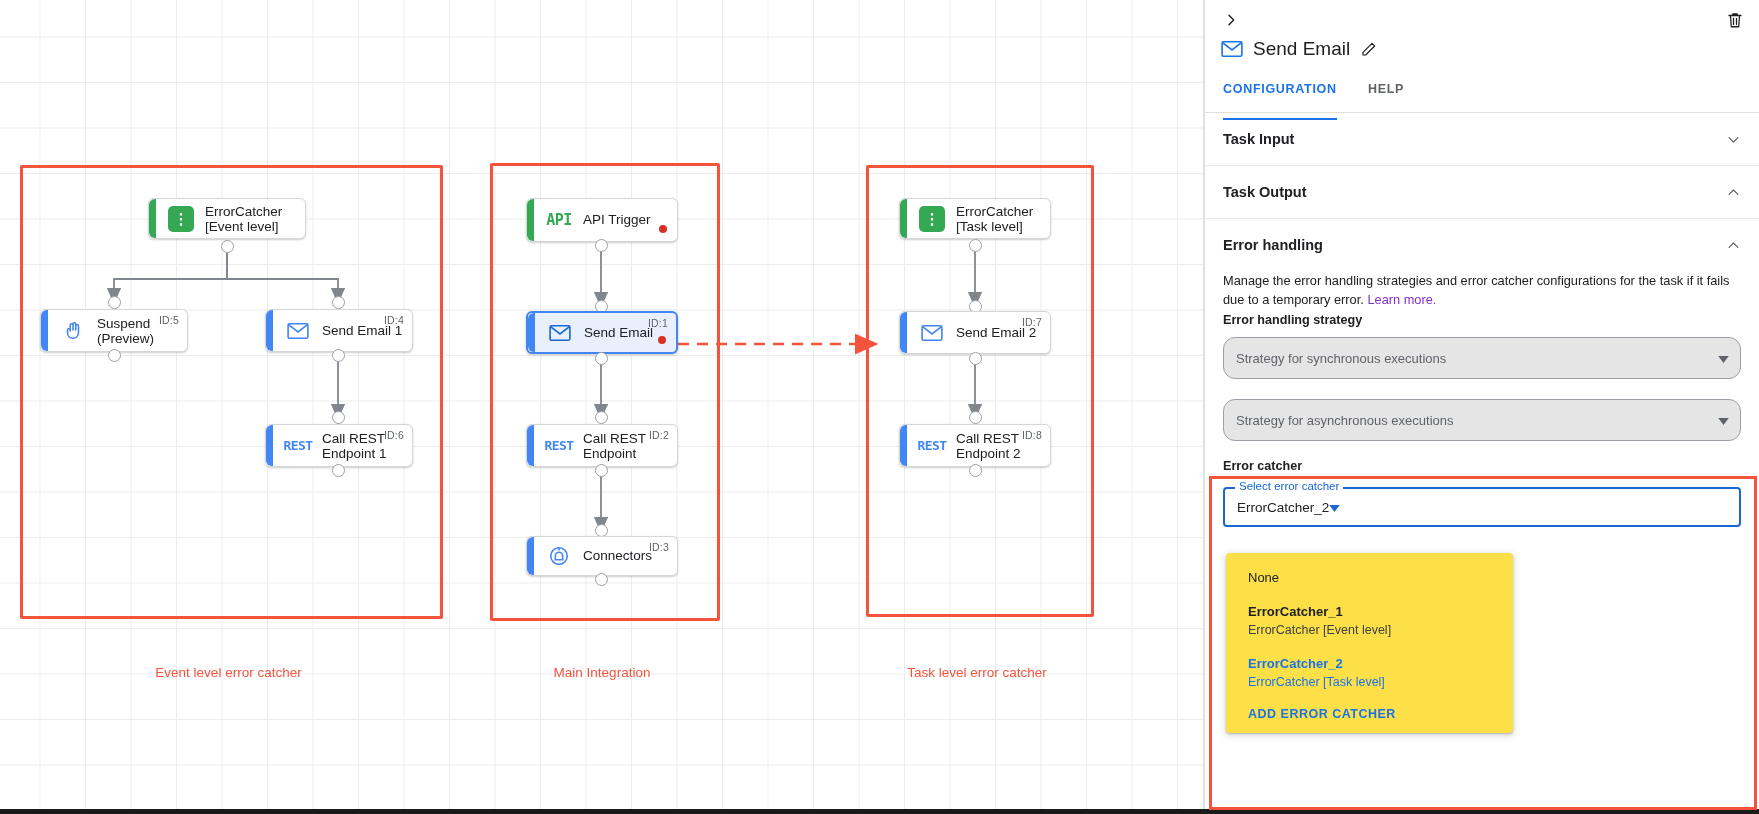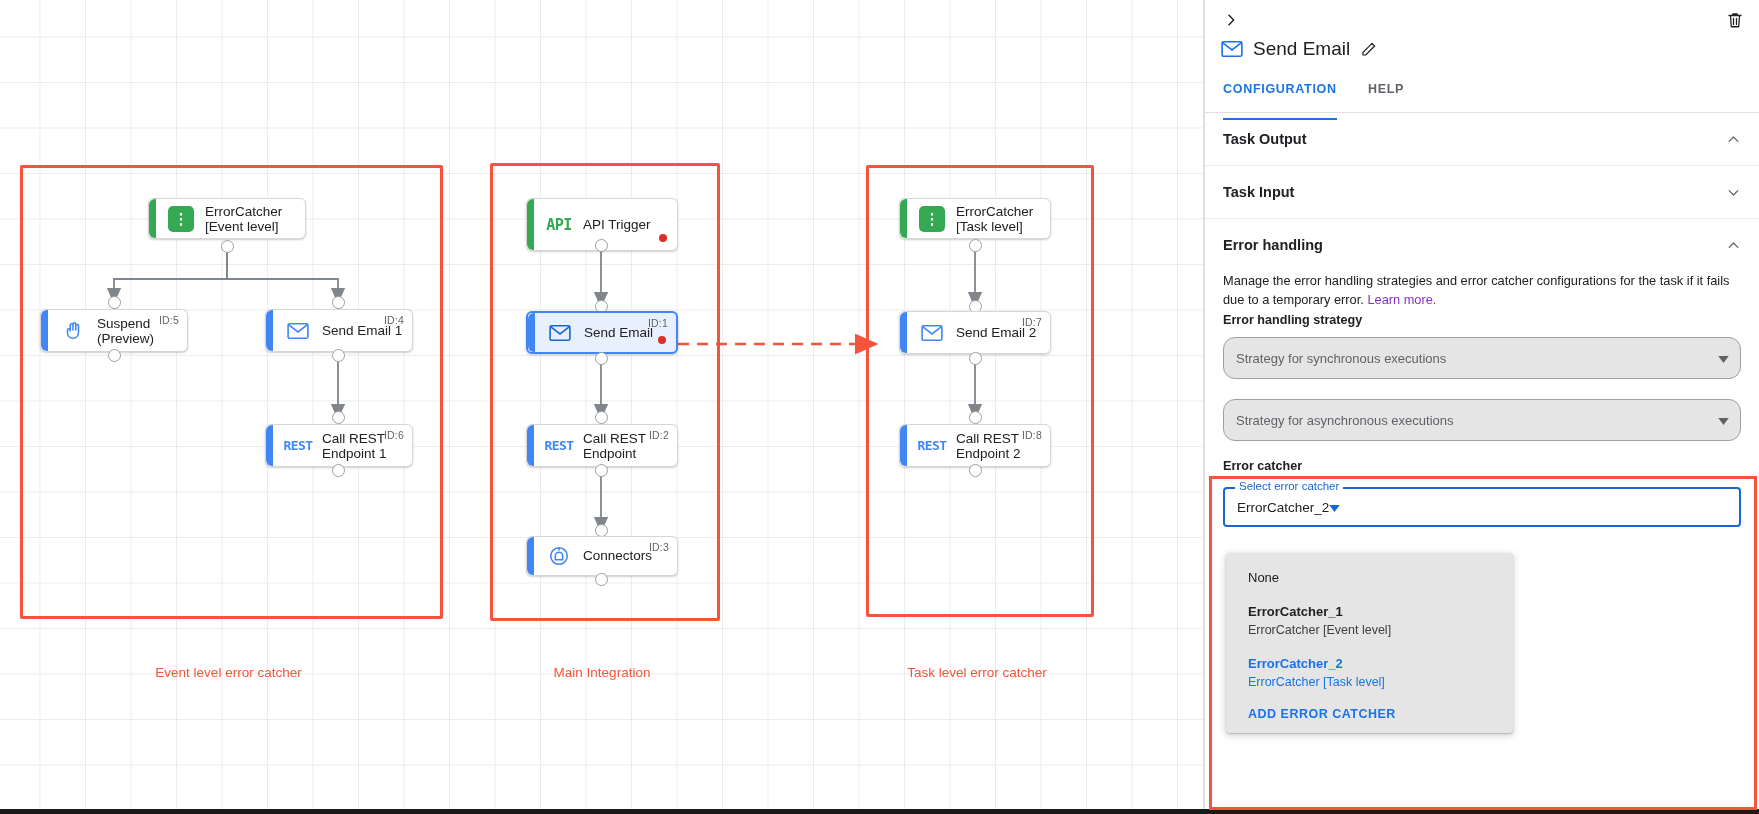--- a/index.html
+++ b/index.html
@@ -151,21 +151,21 @@
     background:#fff;cursor:pointer;
   }
   .select-focus .val{font-size:13.5px;color:#202124;}
   .float-label{
     position:absolute;left:10px;top:-9px;background:#fff;padding:0 4px;
     font-size:11.5px;color:#1967d2;
   }
 
   
   .menu{
-    position:absolute;left:21px;top:553px;width:287px;background:#e5e5e5;
+    position:absolute;left:21px;top:553px;width:287px;background:#fde047;
     border-radius:4px;box-shadow:0 2px 6px 2px rgba(60,64,67,.15),0 1px 2px rgba(60,64,67,.3);
     padding:10px 0 8px 0;box-sizing:border-box;z-index:30;
   }
   .menu-item{padding:6px 22px;cursor:pointer;}
   .mi-title{font-size:13px;color:#202124;line-height:18px;}
   .mi-title.bold{font-weight:700;}
   .mi-sub{font-size:12.5px;color:#3c4043;line-height:18px;}
   .menu-item.sel .mi-title{color:#1a73e8;font-weight:700;}
   .menu-item.sel .mi-sub{color:#1a73e8;}
   .menu-add{
@@ -266,21 +266,21 @@
     <div class="port" style="left:332px;top:411px;"></div>
     <div class="node blue" style="left:265px;top:424px;width:148px;height:43px;">
       <div class="accent"></div>
       <div class="node-icon ic-rest">REST</div>
       <div class="node-label">Call REST
 Endpoint 1</div>
       <div class="node-id">ID:6</div>
     </div>
     <div class="port" style="left:332px;top:464px;"></div>
 
-    <div class="node green" style="left:526px;top:198px;width:152px;height:53px;text-align:right;">
+    <div class="node green" style="left:526px;top:198px;width:152px;height:44px;text-align:right;">
       <div class="accent"></div>
       <div class="node-icon ic-api">API</div>
       <div class="node-label">API Trigger</div>
       <div class="red-dot"></div>
     </div>
     <div class="port" style="left:595px;top:239px;"></div>
 
     <div class="port" style="left:595px;top:300px;"></div>
     <div class="node blue selected" style="left:526px;top:311px;width:152px;height:43px;">
       <div class="accent"></div>
@@ -389,35 +389,35 @@
       </div>
     </div>
 
     <div class="tabs">
       <div class="tab active" style="left:18px;">CONFIGURATION</div>
       <div class="tab idle" style="left:163px;">HELP</div>
     </div>
 
     <div class="section" style="padding:18px;">
       <div class="section-head">
+        <span class="section-title">Task Input</span>
+        <span class="caret">
+          <svg width="15" height="15" viewBox="0 0 24 24" fill="none" stroke="#5f6368" stroke-width="2" stroke-linecap="round" stroke-linejoin="round">
+              <path d="M5 9l7 7 7-7"></path>
+            </svg>
+        </span>
+      </div>
+    </div>
+
+    <div class="section" style="padding:18px;">
+      <div class="section-head">
         <span class="section-title">Task Output</span>
         <span class="caret">
           <svg width="15" height="15" viewBox="0 0 24 24" fill="none" stroke="#5f6368" stroke-width="2" stroke-linecap="round" stroke-linejoin="round">
               <path d="M5 15l7-7 7 7"></path>
-            </svg>
-        </span>
-      </div>
-    </div>
-
-    <div class="section" style="padding:18px;">
-      <div class="section-head">
-        <span class="section-title">Task Input</span>
-        <span class="caret">
-          <svg width="15" height="15" viewBox="0 0 24 24" fill="none" stroke="#5f6368" stroke-width="2" stroke-linecap="round" stroke-linejoin="round">
-              <path d="M5 9l7 7 7-7"></path>
             </svg>
         </span>
       </div>
     </div>
 
     <div class="section" style="border-bottom:none;padding:18px 18px 0 18px;">
       <div class="section-head">
         <span class="section-title">Error handling</span>
         <span class="caret">
           <svg width="15" height="15" viewBox="0 0 24 24" fill="none" stroke="#5f6368" stroke-width="2" stroke-linecap="round" stroke-linejoin="round">

